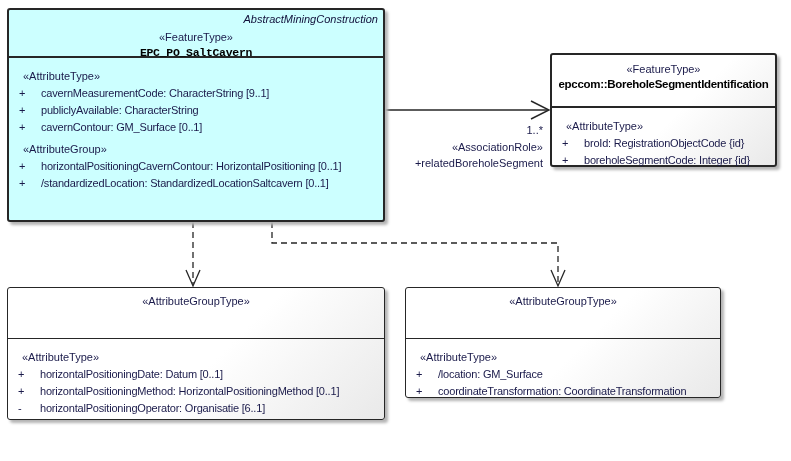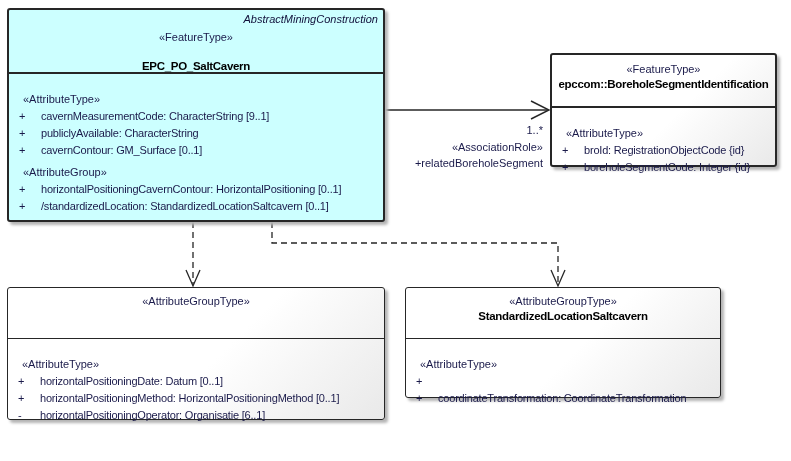--- a/index.html
+++ b/index.html
@@ -11,21 +11,21 @@
     position:absolute;border:2px solid #262626;border-radius:3px;
     box-shadow:3px 3px 3px #b4b4b4;box-sizing:border-box;
   }
   .fill-cyan{background:#ccffff;}
   .fill-grad{background:linear-gradient(135deg,#ffffff 55%,#e9e9e9 100%);}
   .boxhead{box-sizing:border-box;border-bottom:2px solid #262626;}
   .boxhead.thin{border-bottom-width:1px;}
   .annotation{font-style:italic;font-size:11px;text-align:right;padding:3px 5px 0 0;color:#10103a;}
   .stereo-c{text-align:center;font-size:11px;}
   .cname{text-align:center;font-size:11.5px;font-weight:bold;letter-spacing:-0.3px;color:#000;}
-  .boxbody{padding-top:12px;}
+  .boxbody{padding-top:5px;}
   .srow{padding-left:14px;font-size:11px;height:17px;line-height:17px;margin-top:5px;white-space:nowrap;}
   .arow{display:flex;height:17px;line-height:17px;font-size:11px;letter-spacing:-0.2px;white-space:nowrap;}
   .arow .vis{width:22px;padding-left:10px;flex:0 0 auto;}
   .arow .atext{flex:1 1 auto;overflow:hidden;}
   #connectors{position:absolute;left:0;top:0;pointer-events:none;}
   #assoc-labels{
     position:absolute;top:122px;left:340px;width:203px;text-align:right;
     font-size:11px;line-height:16.5px;white-space:nowrap;
   }
   #assoc-labels div{height:16.5px;}
@@ -41,24 +41,24 @@
     <polyline points="531,101 549,110 531,119" fill="none" stroke="#262626" stroke-width="1.4"></polyline>
 
     <line x1="193" y1="222" x2="193" y2="284" stroke="#262626" stroke-width="1.3" stroke-dasharray="6,4"></line>
     <polyline points="186,270 193,286 200,270" fill="none" stroke="#262626" stroke-width="1.3"></polyline>
 
     <polyline points="272,222 272,243 558,243 558,284" fill="none" stroke="#262626" stroke-width="1.3" stroke-dasharray="6,4"></polyline>
     <polyline points="551,270 558,286 565,270" fill="none" stroke="#262626" stroke-width="1.3"></polyline>
   </svg>
 
   <div class="umlbox fill-cyan" style="left:7px;top:8px;width:378px;height:214px;">
-    <div class="boxhead" style="height:64px;">
+    <div class="boxhead" style="height:48px;">
       <div class="annotation">AbstractMiningConstruction</div>
       <div class="stereo-c" style="margin-top:6px;">«FeatureType»</div>
-      <div class="cname" style="margin-top:17px;">EPC_PO_SaltCavern</div>
+      <div class="cname" style="margin-top:3px;font-family:Liberation Mono, monospace;">EPC_PO_SaltCavern</div>
     </div>
     <div class="boxbody">
       <div class="srow">«AttributeType»</div>
       <div class="arow">
         <span class="vis">+</span>
         <span class="atext">cavernMeasurementCode: CharacterString [9..1]</span>
       </div>
       <div class="arow">
         <span class="vis">+</span>
         <span class="atext">publiclyAvailable: CharacterString</span>
@@ -114,26 +114,26 @@
       <div class="arow">
         <span class="vis">-</span>
         <span class="atext">horizontalPositioningOperator: Organisatie [6..1]</span>
       </div>
     </div>
   </div>
 
   <div class="umlbox fill-grad" style="left:405px;top:287px;width:316px;height:111px;border-width:1.5px;">
     <div class="boxhead thin" style="height:44px;">
       <div class="stereo-c" style="margin-top:7px;">«AttributeGroupType»</div>
-      <div class="cname" style="margin-top:3px;">StandardizedLocationSaltcavern</div>
     </div>
     <div class="boxbody">
       <div class="srow">«AttributeType»</div>
       <div class="arow">
         <span class="vis">+</span>
+        <span class="atext">/location: GM_Surface</span>
       </div>
       <div class="arow">
         <span class="vis">+</span>
         <span class="atext">coordinateTransformation: CoordinateTransformation</span>
       </div>
     </div>
   </div>
 
   <div id="assoc-labels">
     <div>1..*</div>

